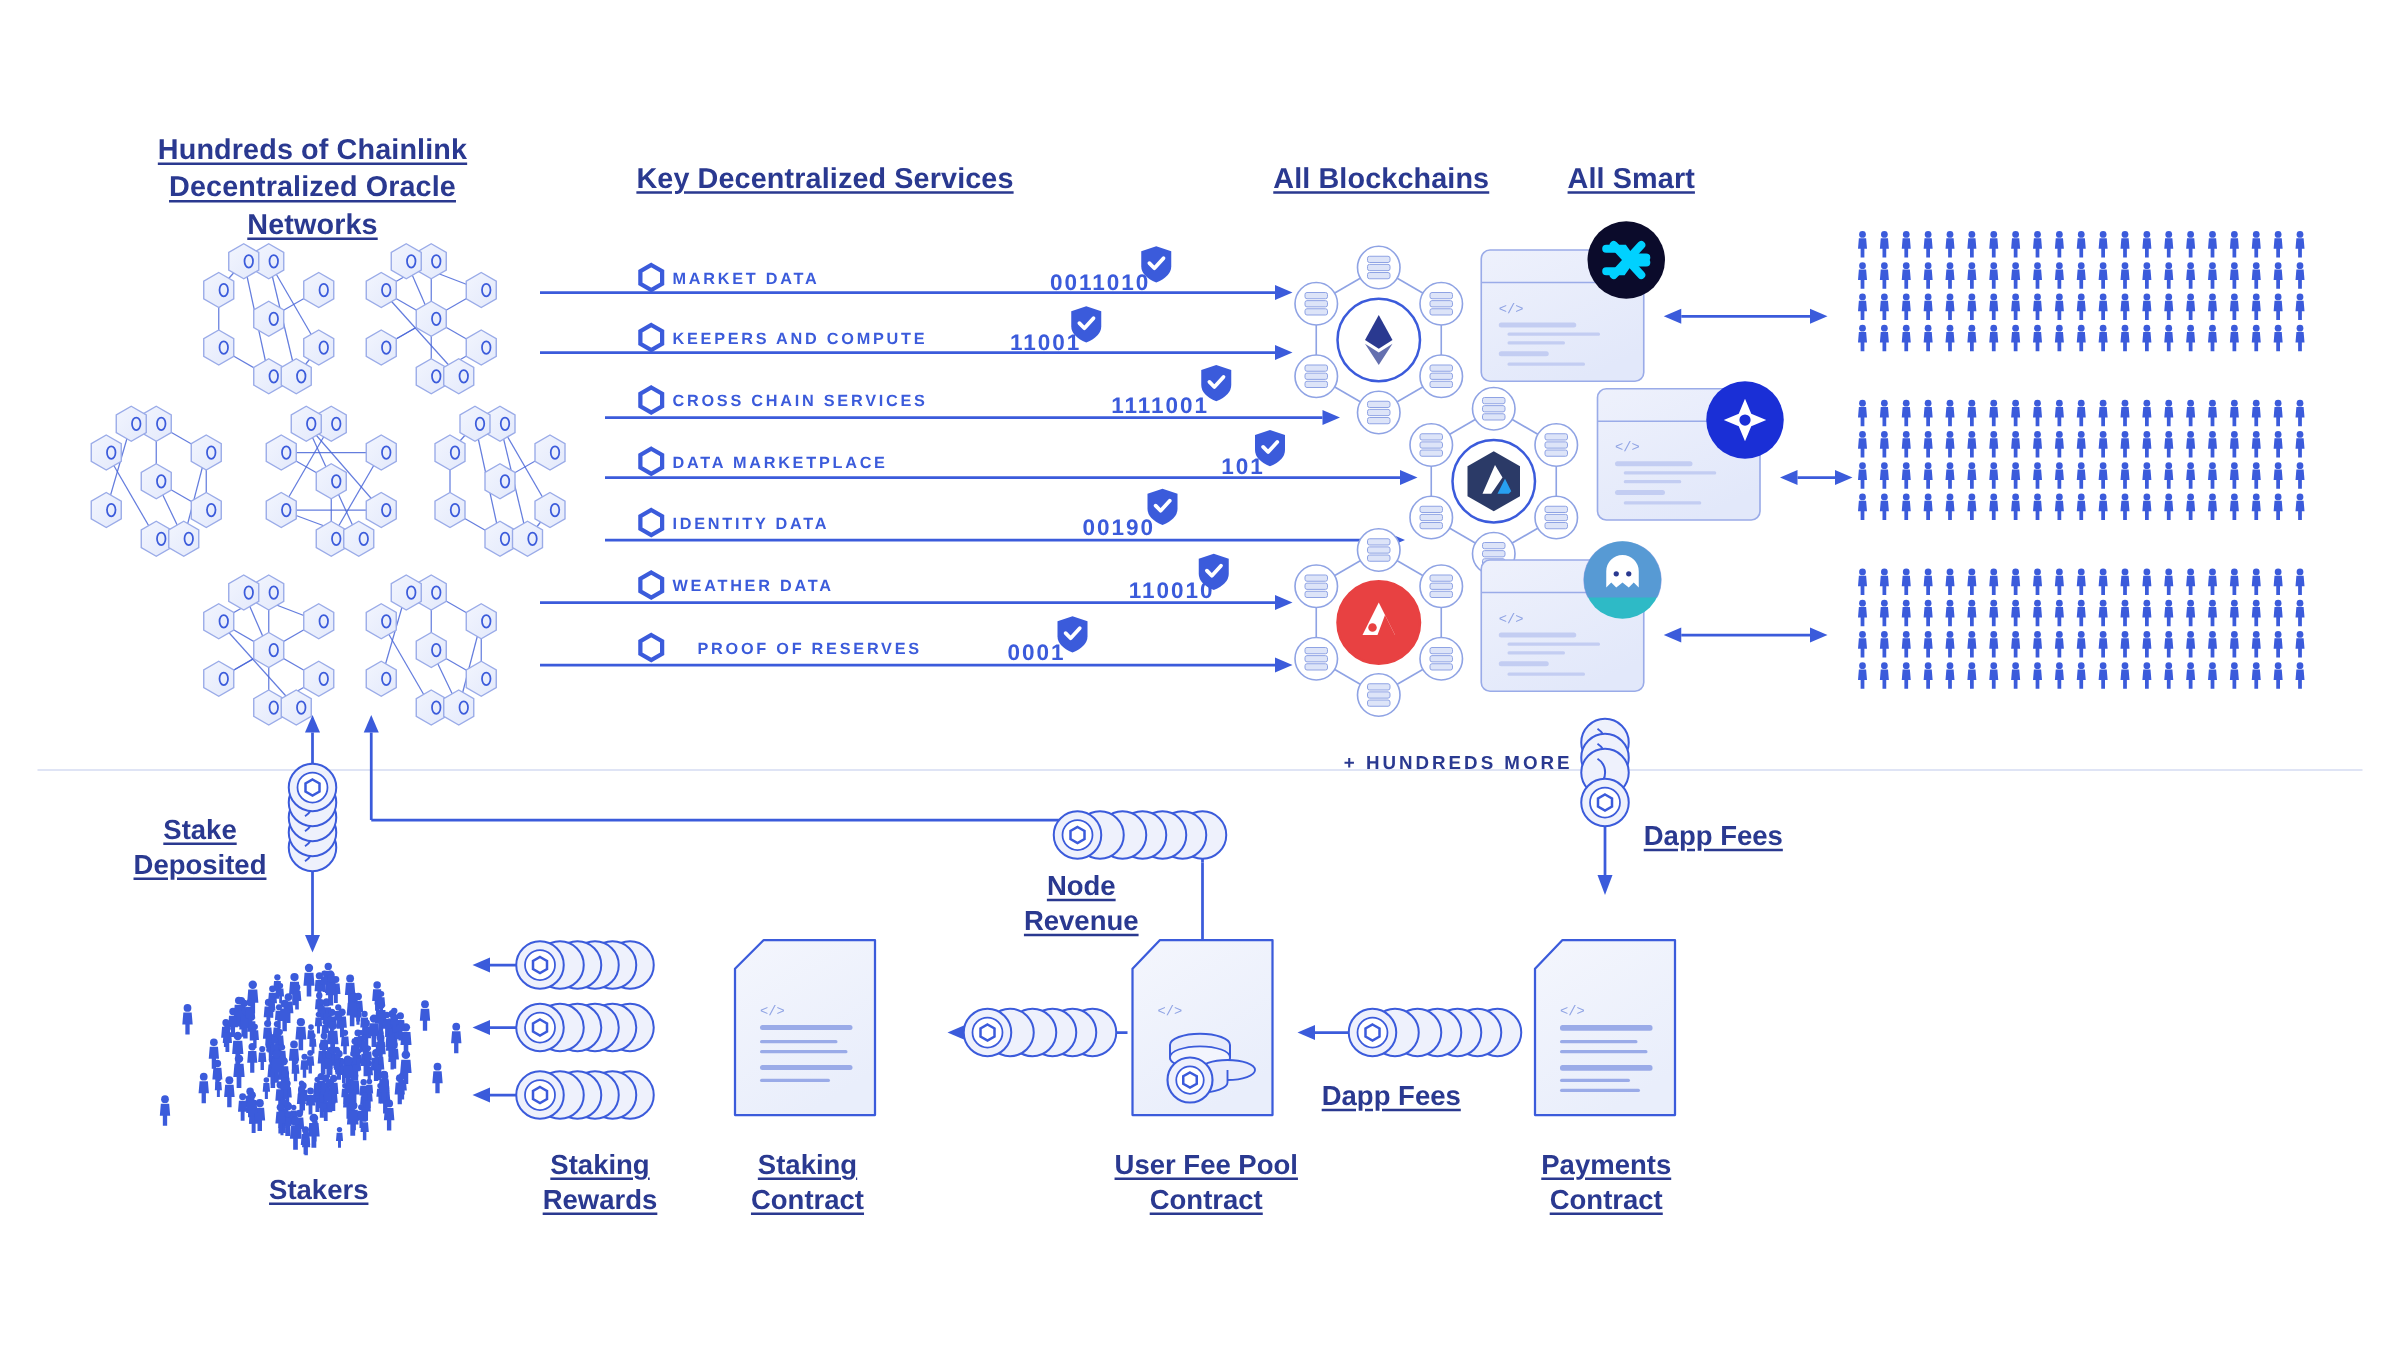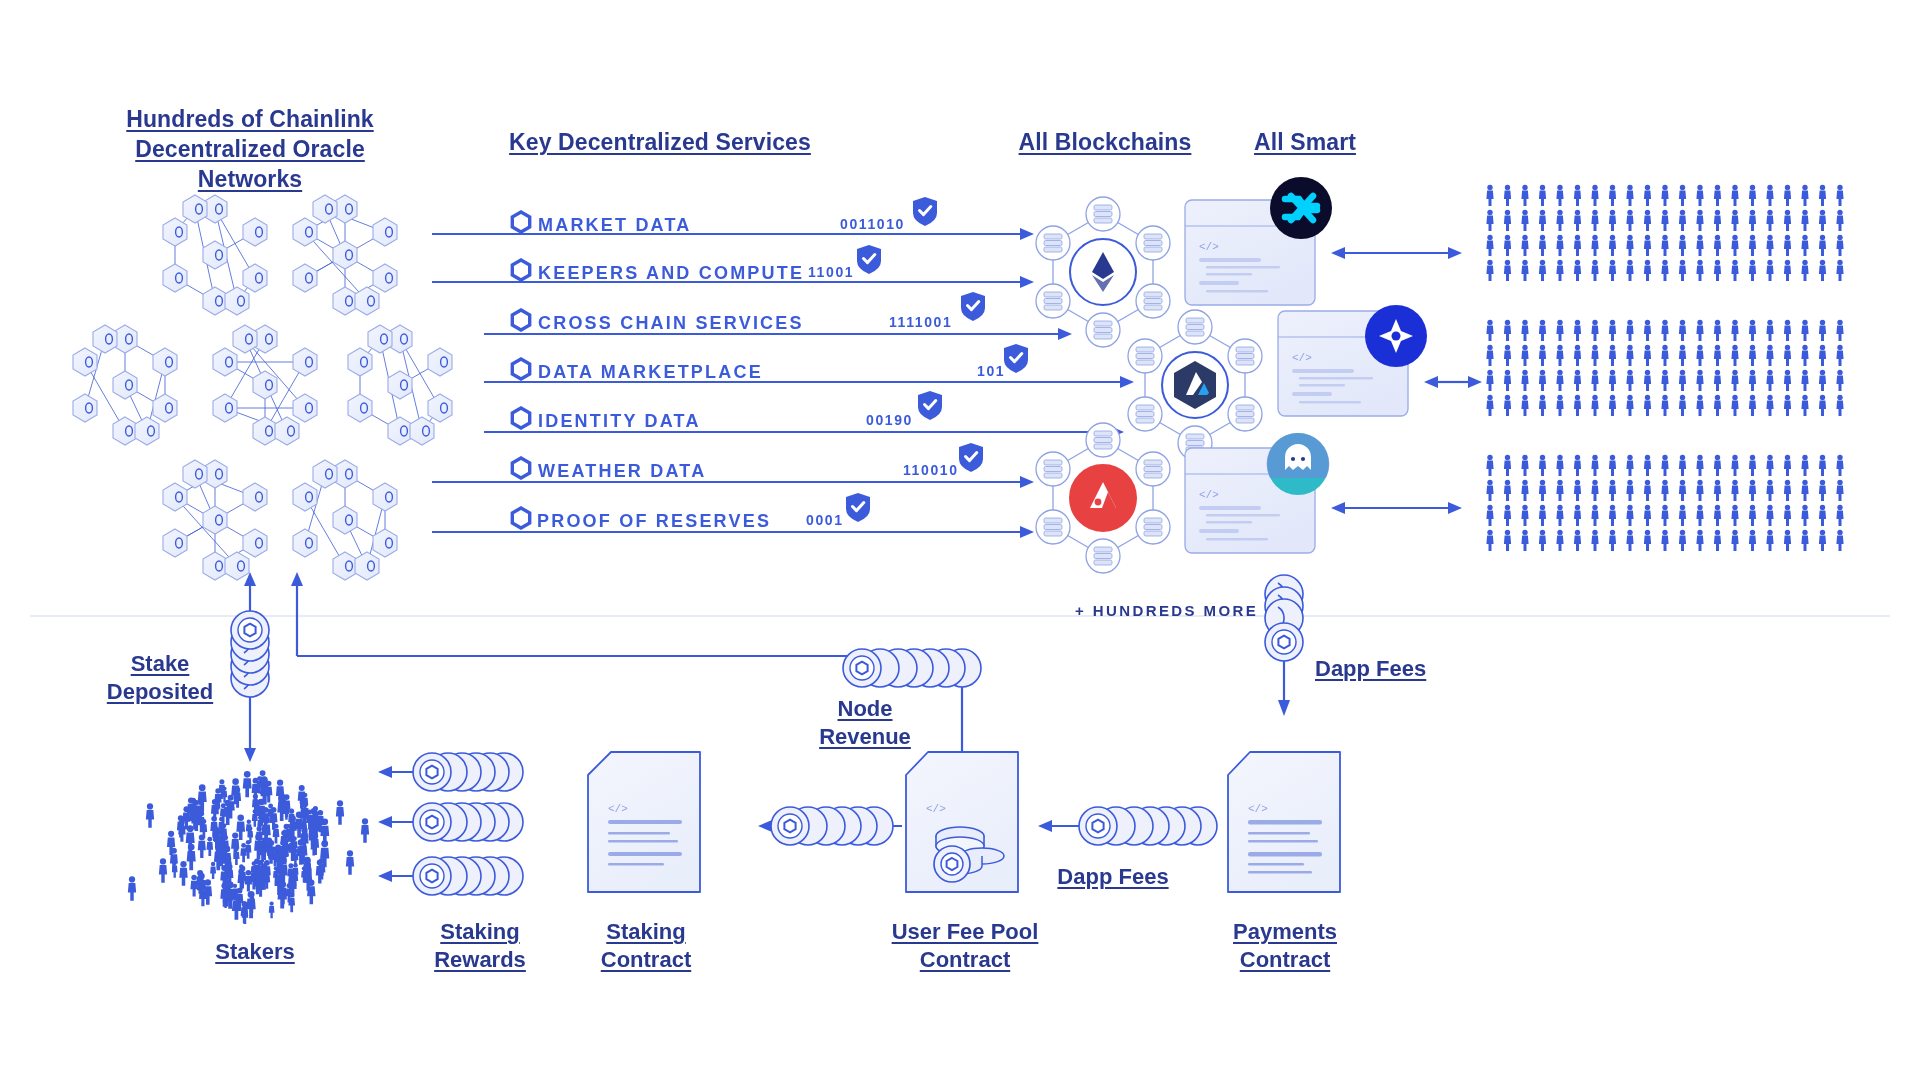--- a/index.html
+++ b/index.html
@@ -10,23 +10,23 @@
   .hdr{position:absolute;color:#2a3990;font-size:23px;font-weight:700;
        text-align:center;line-height:1.3;letter-spacing:.1px;}
   .hdr span{text-decoration:underline;text-underline-offset:3px;
             text-decoration-thickness:2px;}
 
   .lbl{position:absolute;color:#2a3990;font-size:22px;font-weight:700;
        text-align:center;line-height:1.25;}
   .lbl span{text-decoration:underline;text-underline-offset:3px;
             text-decoration-thickness:2px;}
 
-  .svc-name{position:absolute;color:#3b5bdb;font-size:18px;font-weight:600;
+  .svc-name{position:absolute;color:#3b5bdb;font-size:13px;font-weight:600;
             letter-spacing:2.2px;white-space:nowrap;}
-  .svc-bin{position:absolute;color:#3b5bdb;font-size:14px;font-weight:700;
+  .svc-bin{position:absolute;color:#3b5bdb;font-size:18px;font-weight:700;
            letter-spacing:1.6px;white-space:nowrap;}
   .more{position:absolute;color:#2a3990;font-size:15px;font-weight:700;
         letter-spacing:2.4px;white-space:nowrap;}
   svg{position:absolute;left:0;top:0;overflow:visible;}
 </style>
 </head>
 <body>
 
 <div id="stage">
 
@@ -1050,21 +1050,21 @@
 
   <div class="svc-name" style="left:538px;top:362px;">DATA MARKETPLACE</div>
   <div class="svc-bin" style="left:977px;top:363px;">101</div>
 
   <div class="svc-name" style="left:538px;top:411px;">IDENTITY DATA</div>
   <div class="svc-bin" style="left:866px;top:412px;">00190</div>
 
   <div class="svc-name" style="left:538px;top:461px;">WEATHER DATA</div>
   <div class="svc-bin" style="left:903px;top:462px;">110010</div>
 
-  <div class="svc-name" style="left:537px;top:511px;">PROOF OF RESERVES</div>
+  <div class="svc-name" style="left:558px;top:511px;">PROOF OF RESERVES</div>
   <div class="svc-bin" style="left:806px;top:512px;">0001</div>
 
   <div class="more" style="left:1075px;top:586px;margin-top:16px;">+ HUNDREDS MORE</div>
 
   <div class="lbl" style="left:85px;top:650px;width:150px;">
     <span>Stake</span><br>
     <span>Deposited</span>
   </div>
 
   <div class="lbl" style="left:790px;top:695px;width:150px;">

